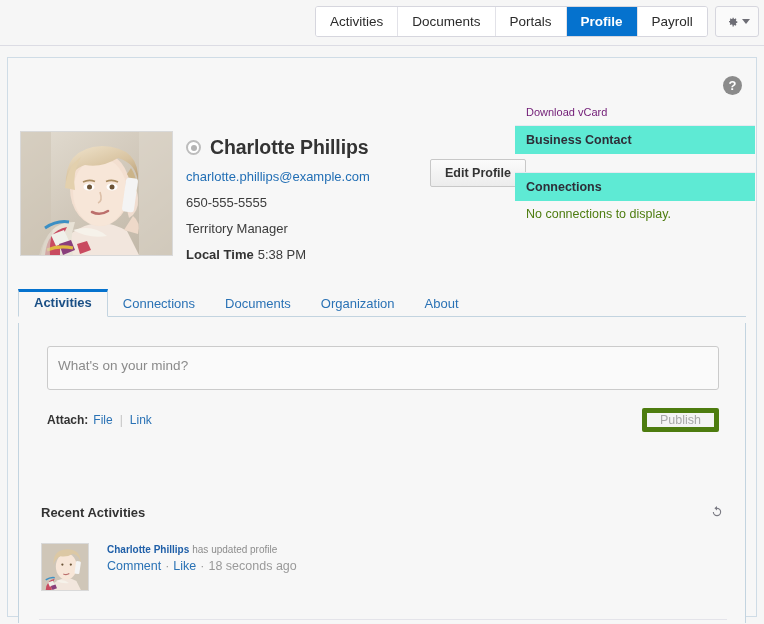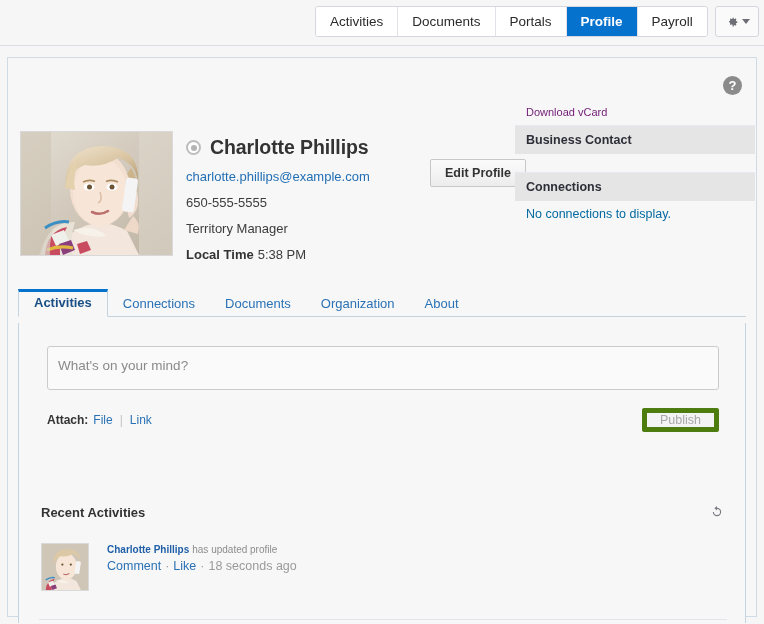--- a/index.html
+++ b/index.html
@@ -192,31 +192,31 @@
   #vcard-link {
     font-size: 11px;
     color: #701a75;
     cursor: pointer;
     display: inline-block;
     margin-bottom: 7px;
     margin-left: 11px;
   }
   .rail-box { margin-bottom: 18px; }
   .rail-header {
-    background: #e5e5e5;
+    background: #5eead4;
     border-top: 1px solid #e8e9f0;
     color: #2e2e38;
     font-size: 12.5px;
     font-weight: bold;
     padding: 7px 11px;
     box-sizing: border-box;
   }
   .rail-body {
     font-size: 12.5px;
-    color: #0369a1;
+    color: #4d7c0f;
     padding: 6px 11px 0 11px;
   }
 
   
   #tabstrip {
     position: absolute;
     left: 10px;
     top: 232px;
     width: 728px;
     height: 27px;

